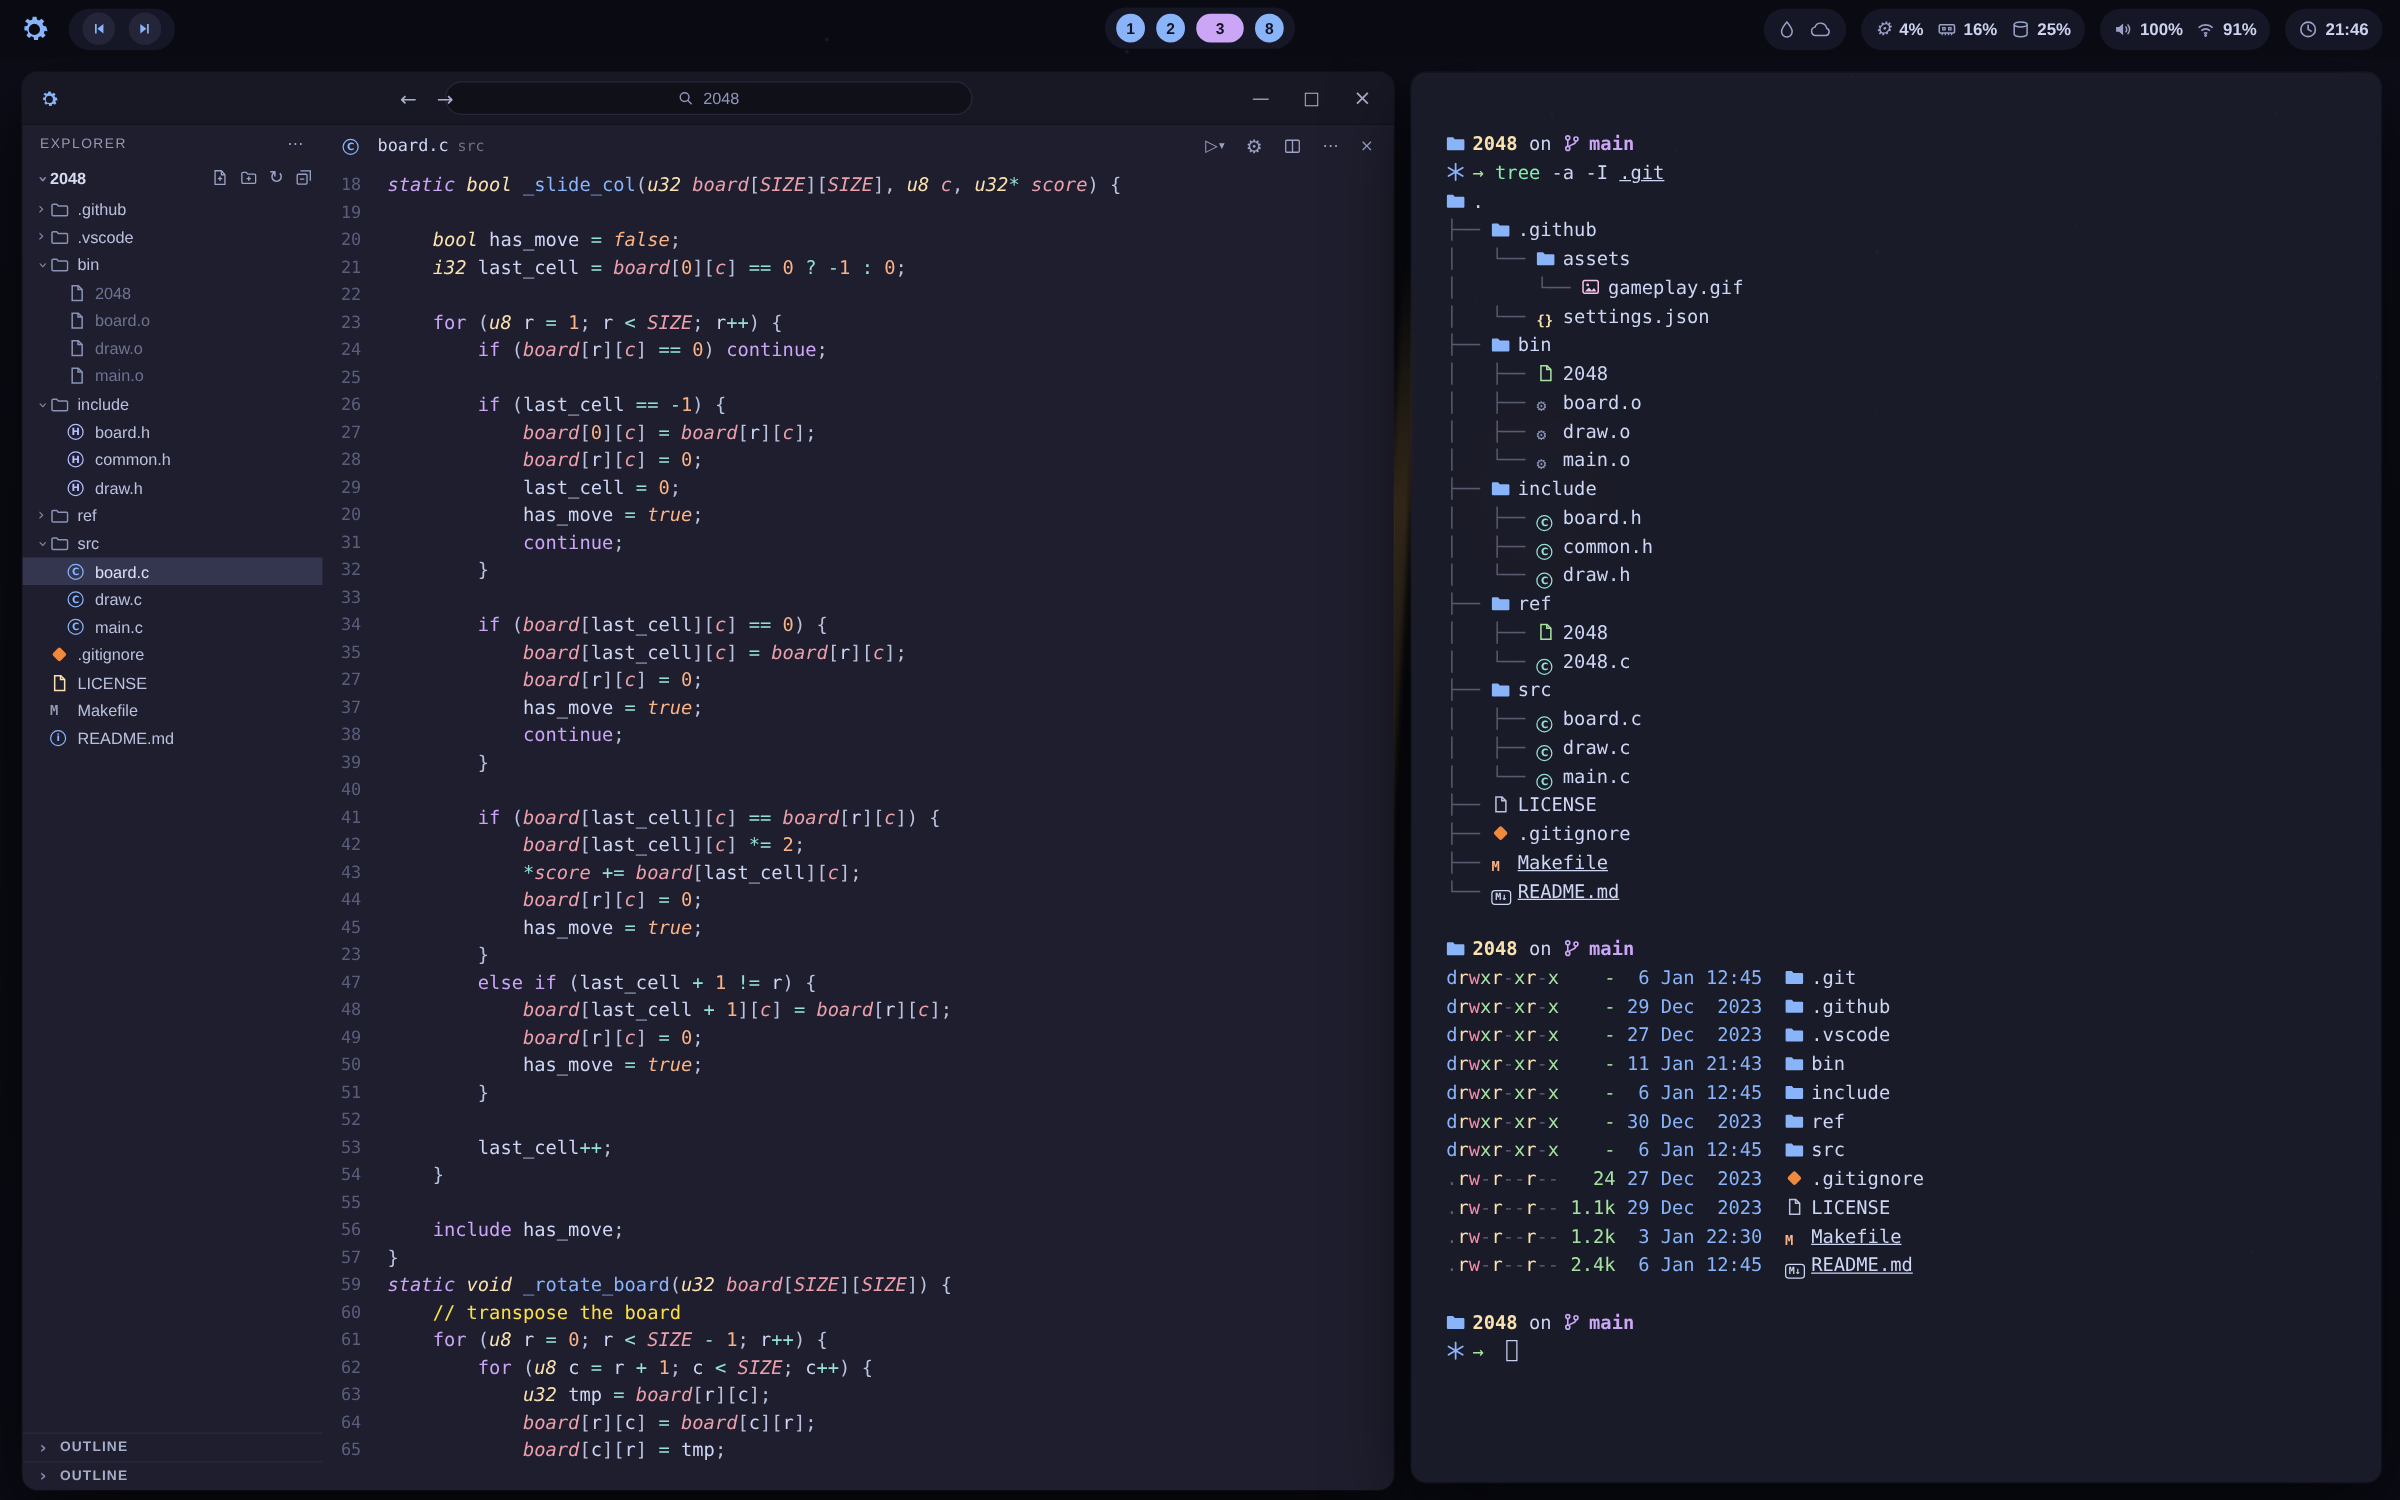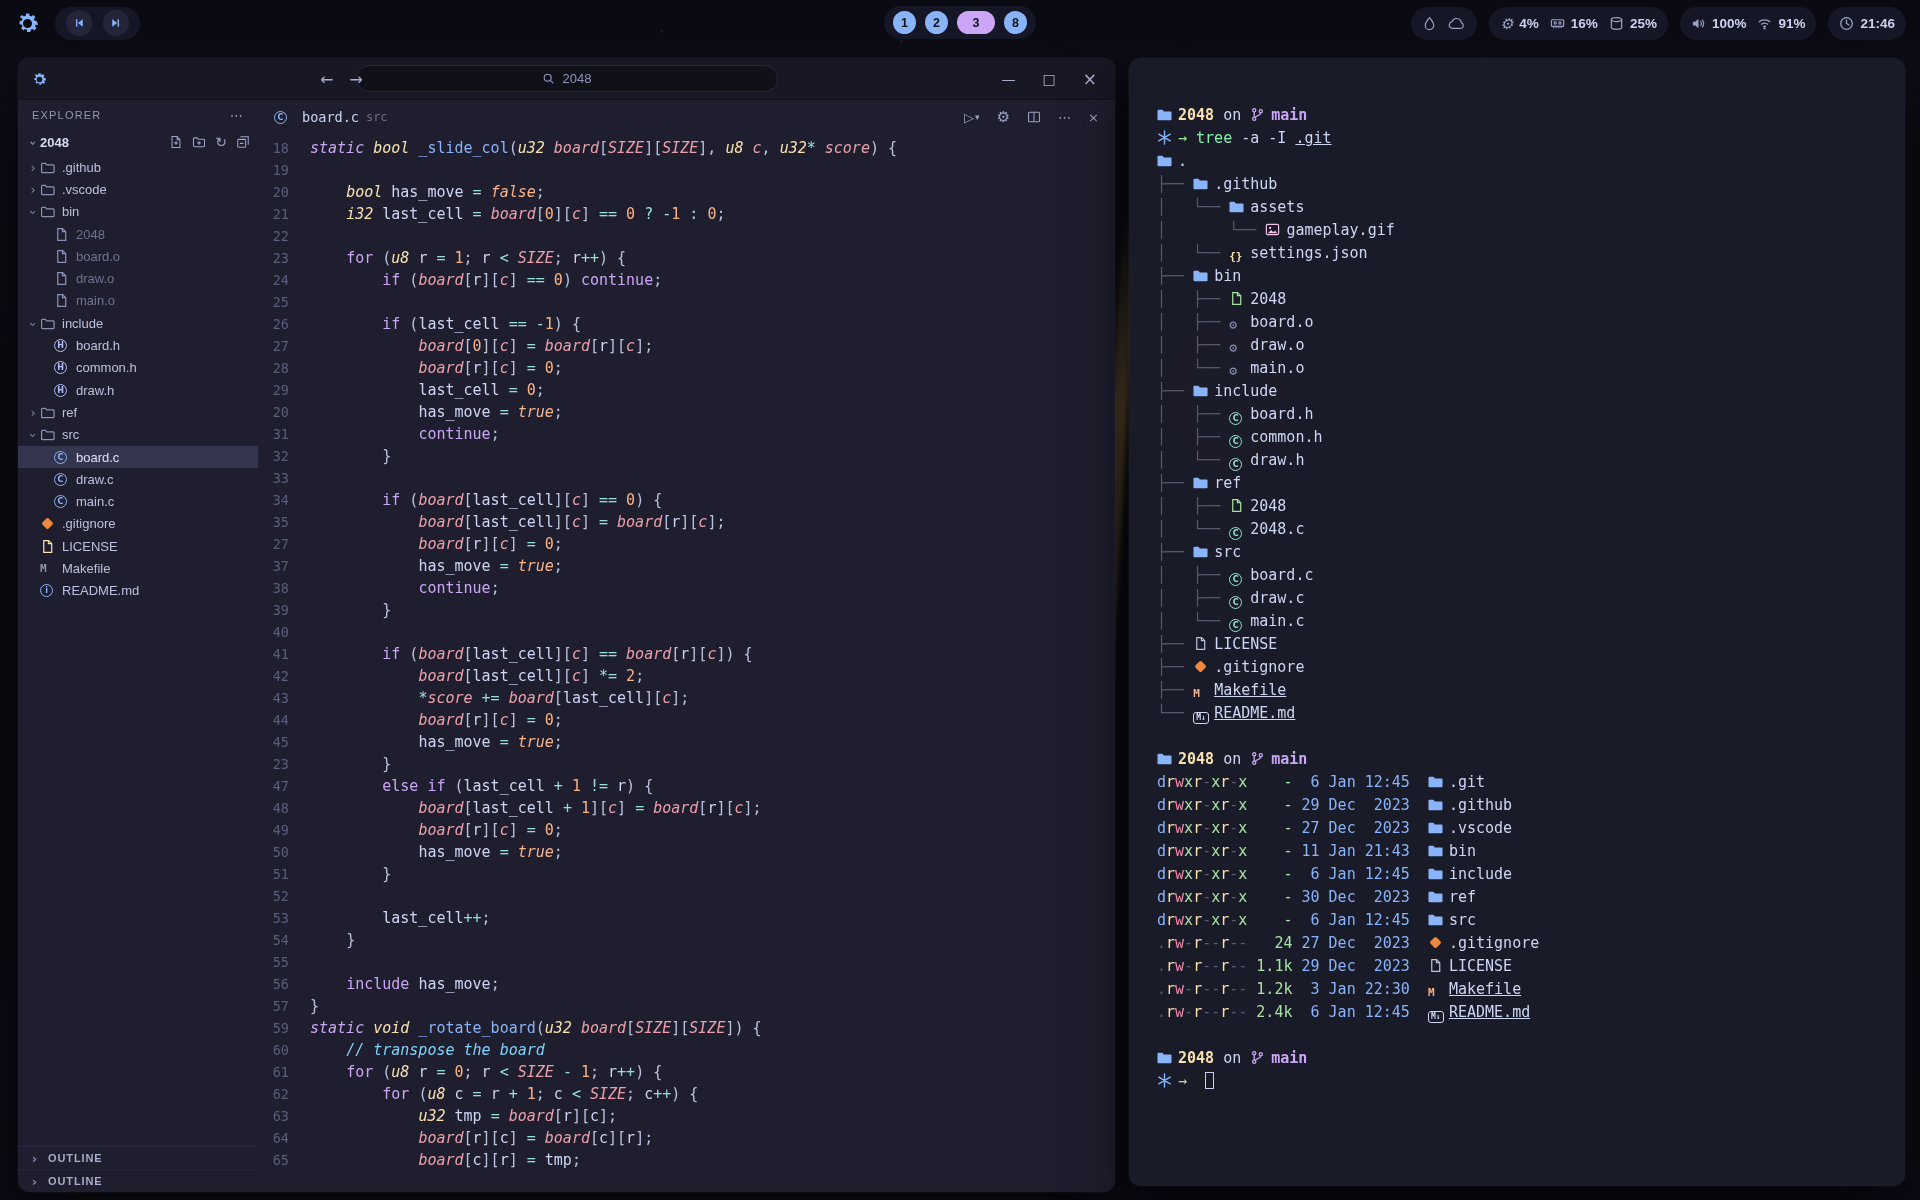--- a/index.html
+++ b/index.html
@@ -117,21 +117,21 @@
   .tk-k{color:#cba6f7;font-style:italic;}
   .tk-c{color:#cba6f7;}
   .tk-t{color:#f9e2af;font-style:italic;}
   .tk-f{color:#89b4fa;}
   .tk-p{color:#eba0ac;font-style:italic;}
   .tk-n{color:#fab387;}
   .tk-b{color:#fab387;font-style:italic;}
   .tk-o{color:#94e2d5;}
   .tk-d{color:#bac2de;}
   .tk-v{color:#cdd6f4;}
-  .tk-m{color:#7dd3fc;font-style:italic;text-align:center;}
+  .tk-m{color:#fde047;text-align:center;}
 
   
   #terminal-body{padding:46px 24px 20px 28px;font:15px/23px "DejaVu Sans Mono",monospace;color:#cdd6f4;}
   .tblock{margin-bottom:23px;}
   .tl{white-space:pre;min-height:23px;}
   .tt-t{color:#585b70;}
   .tt-n{color:#cdd6f4;}
   .tt-nu{color:#cdd6f4;text-decoration:underline;}
   .tt-cmd{color:#86efac;}
   .tt-arg{color:#cdd6f4;}

